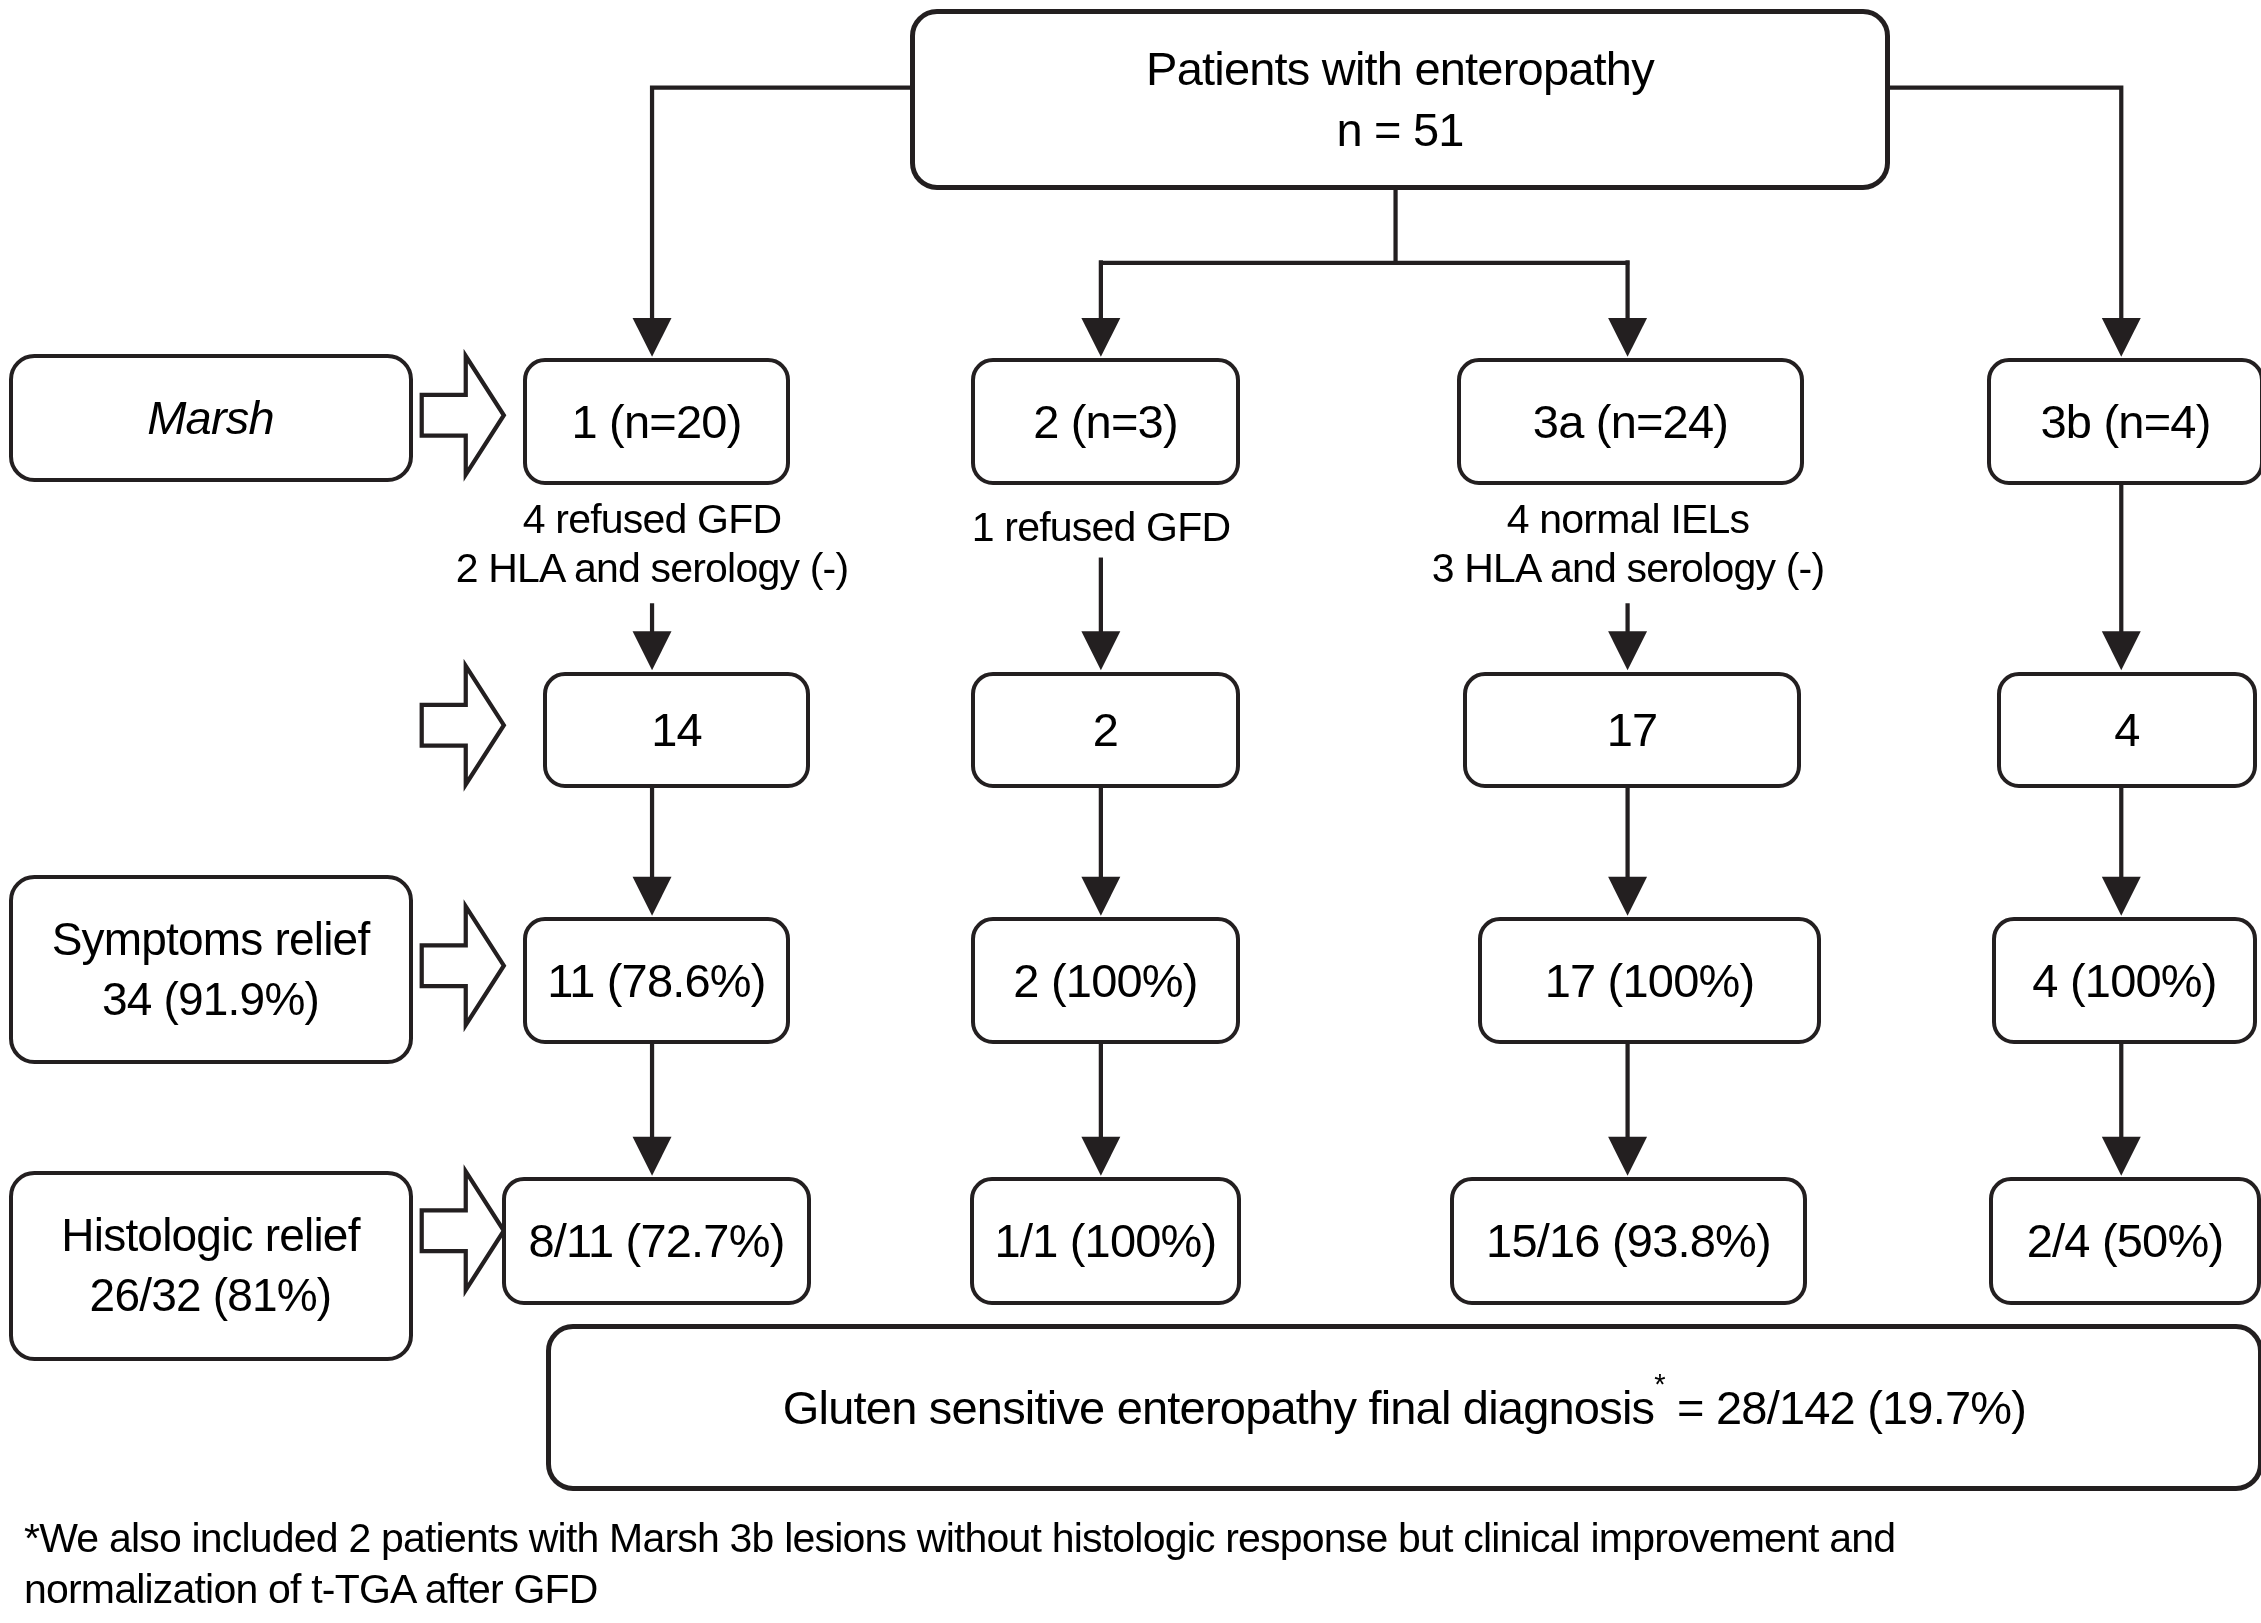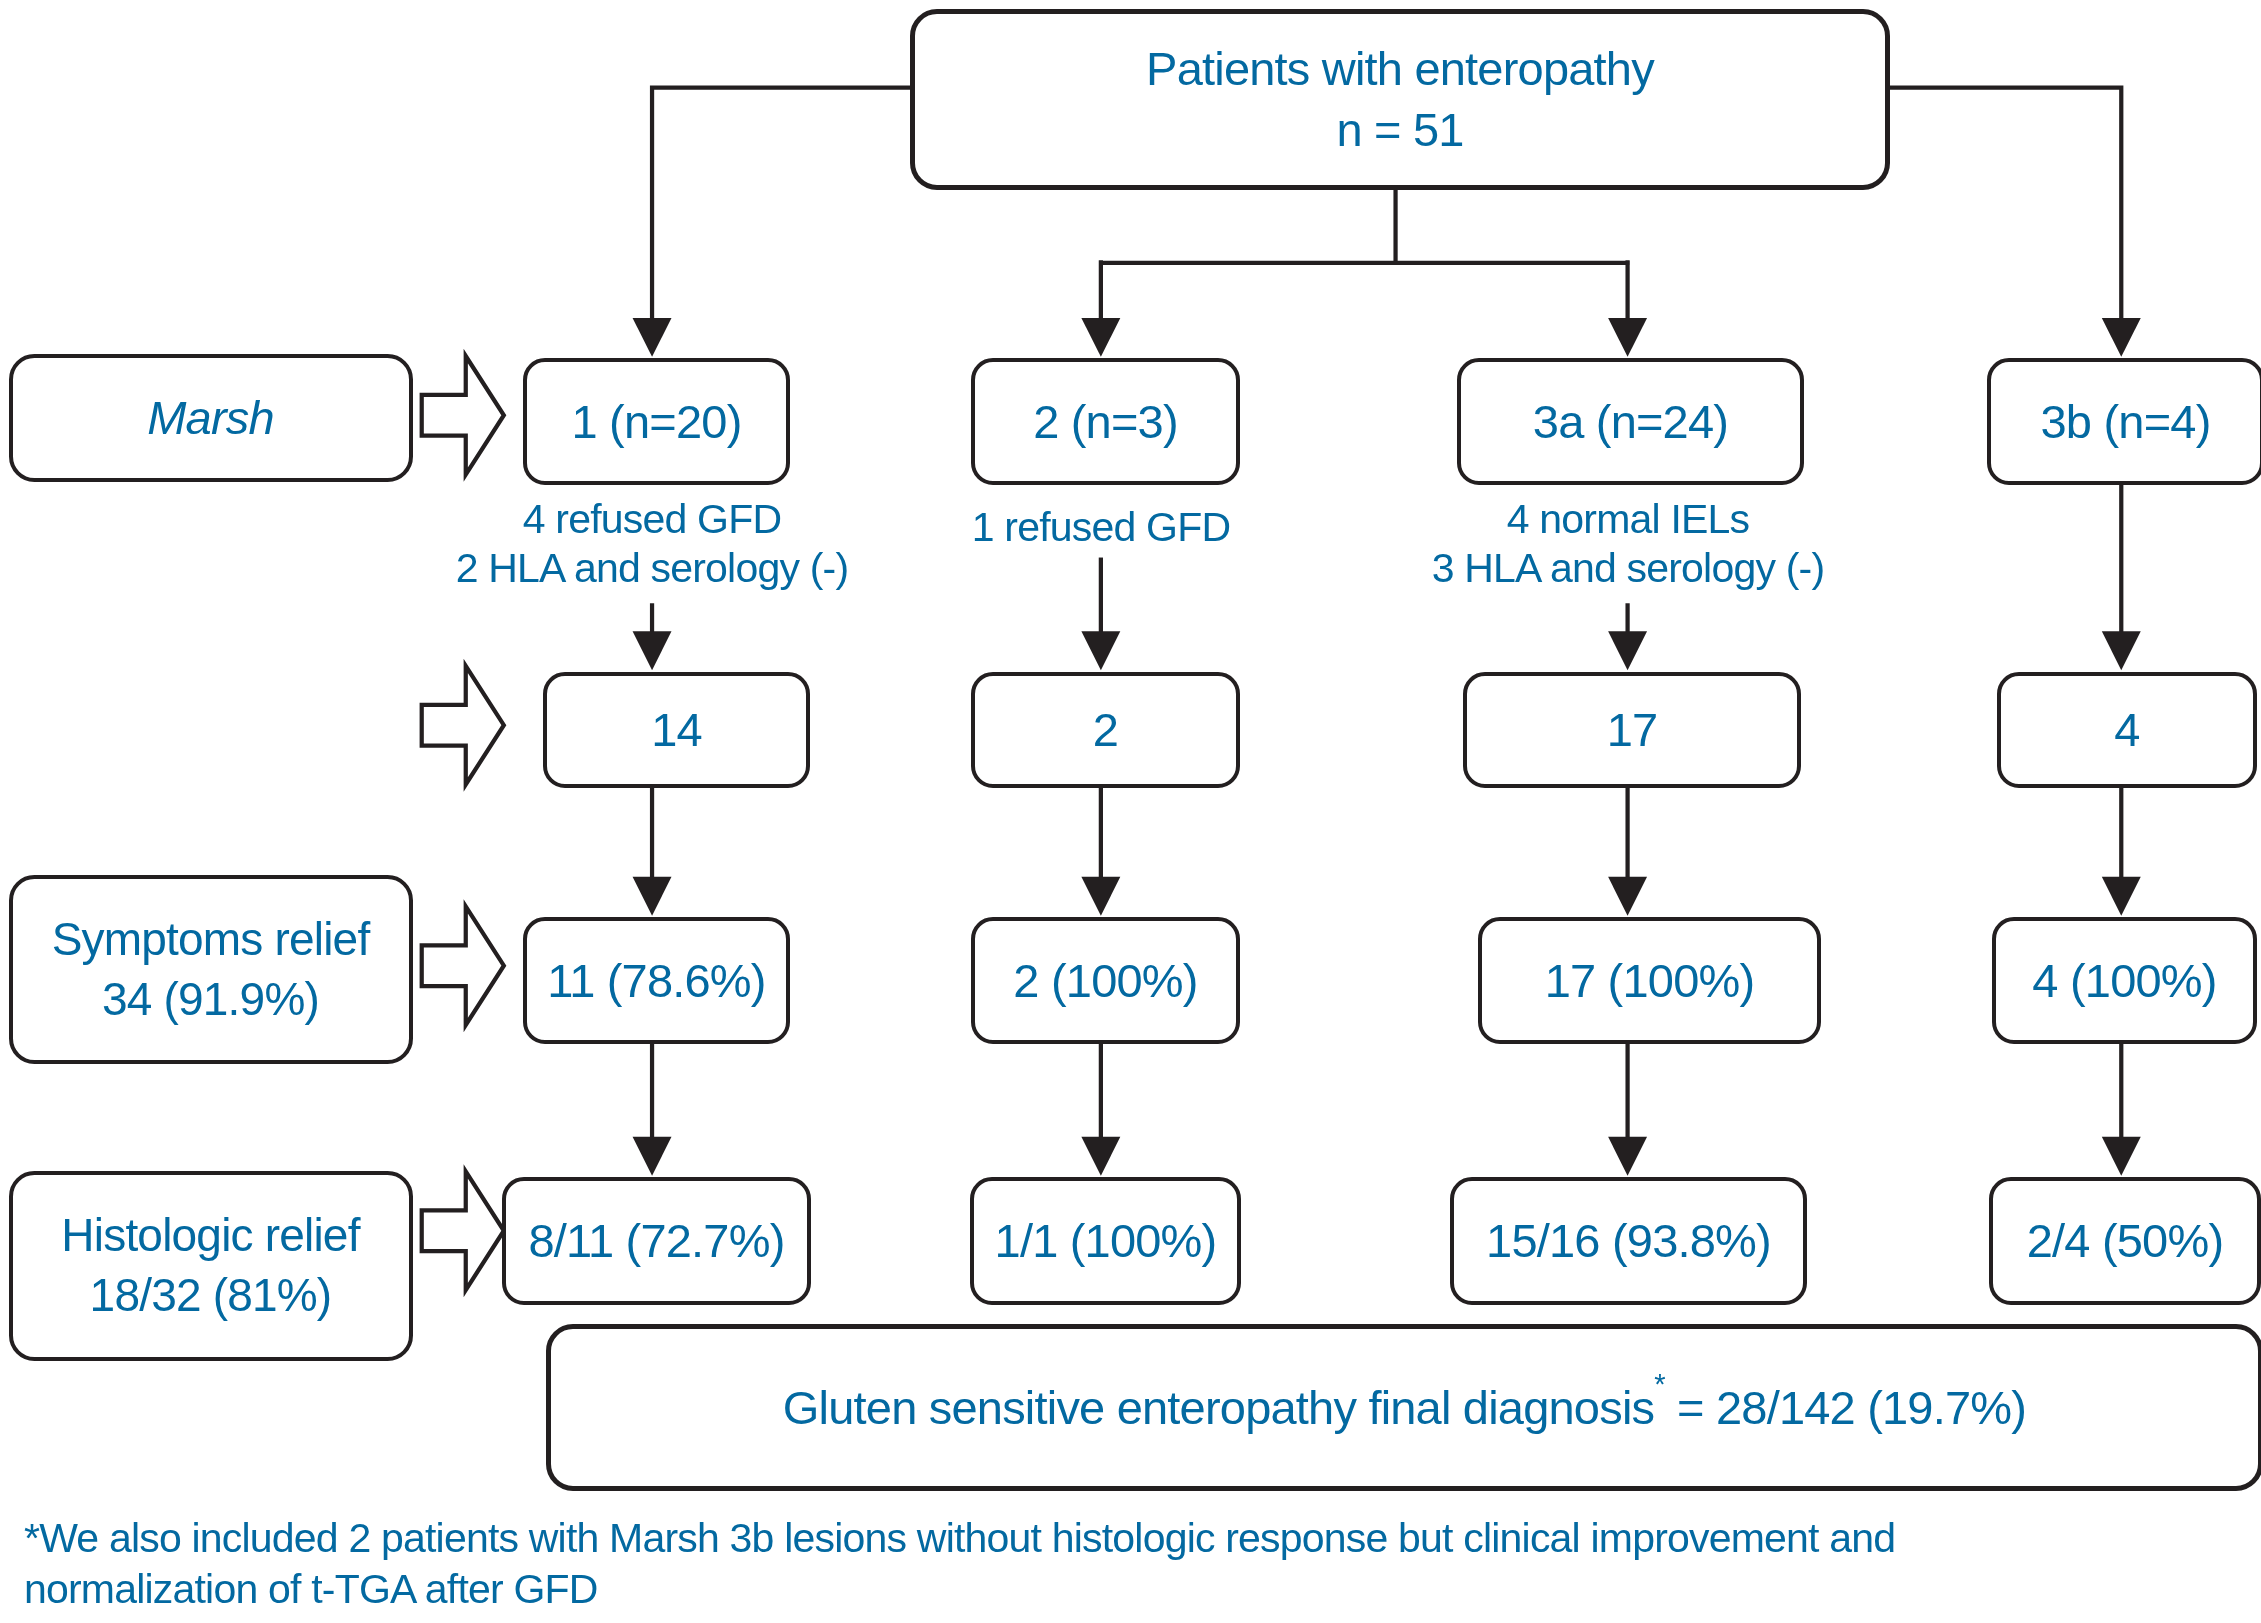--- a/index.html
+++ b/index.html
@@ -1,21 +1,21 @@
 <!DOCTYPE html>
 <html style="font-size:13.6px"><head>
 <meta charset="utf-8">
 <style>
   html,body{margin:0;padding:0;background:#ffffff;}
   .canvas{
     position:relative;
     width:2261px;height:1624px;
     background:#ffffff;
     font-family:"Liberation Sans", sans-serif;
-    color:#0369a1;
+    color:#000000;
     overflow:hidden;
   }
   .connectors{position:absolute;left:0;top:0;z-index:1;}
   .box{
     position:absolute;
     background:#ffffff;
     border:4.2px solid #231f20;
     border-radius:22px;
     display:flex;
     flex-direction:column;
@@ -113,21 +113,21 @@
 
   <div class="box fs-box" style="left:8.5px;top:354px;width:396px;height:120px;border-radius:25.4px;font-style:italic;">
     <div>Marsh</div>
   </div>
   <div class="box fs-label2" style="left:8.5px;top:875px;width:396px;height:181px;border-radius:25.4px;">
     <div>Symptoms relief</div>
     <div>34 (91.9%)</div>
   </div>
   <div class="box fs-label2" style="left:8.5px;top:1139px;width:396px;height:182px;border-radius:25.4px;margin-top:32px;">
     <div>Histologic relief</div>
-    <div>18/32 (81%)</div>
+    <div>26/32 (81%)</div>
   </div>
 
   <div class="box fs-box" style="left:523px;top:358px;width:259px;height:119px;">
     <div>1 (n=20)</div>
   </div>
   <div class="box fs-box" style="left:971px;top:358px;width:261px;height:119px;">
     <div>2 (n=3)</div>
   </div>
   <div class="box fs-box" style="left:1457px;top:358px;width:339px;height:119px;">
     <div>3a (n=24)</div>

